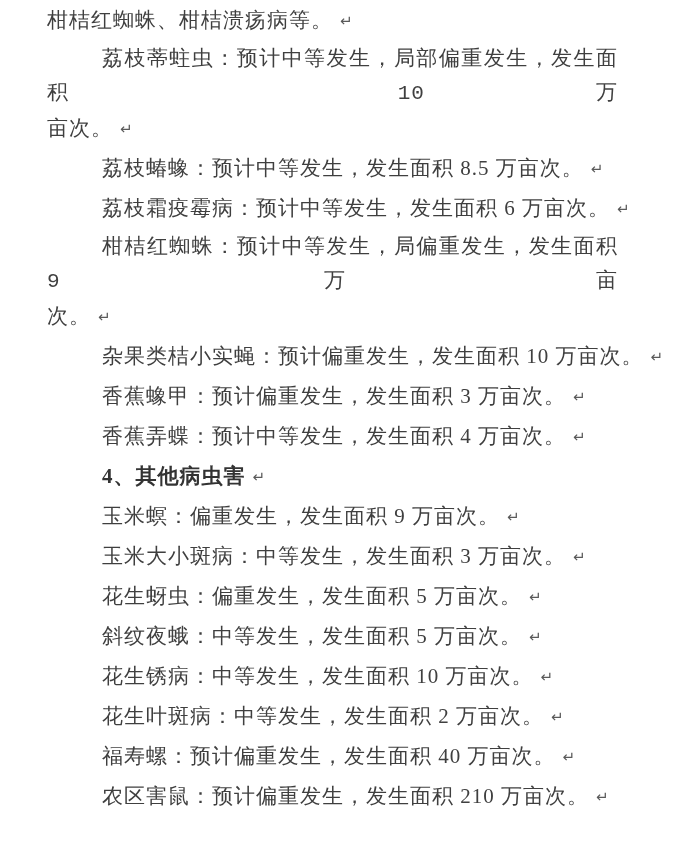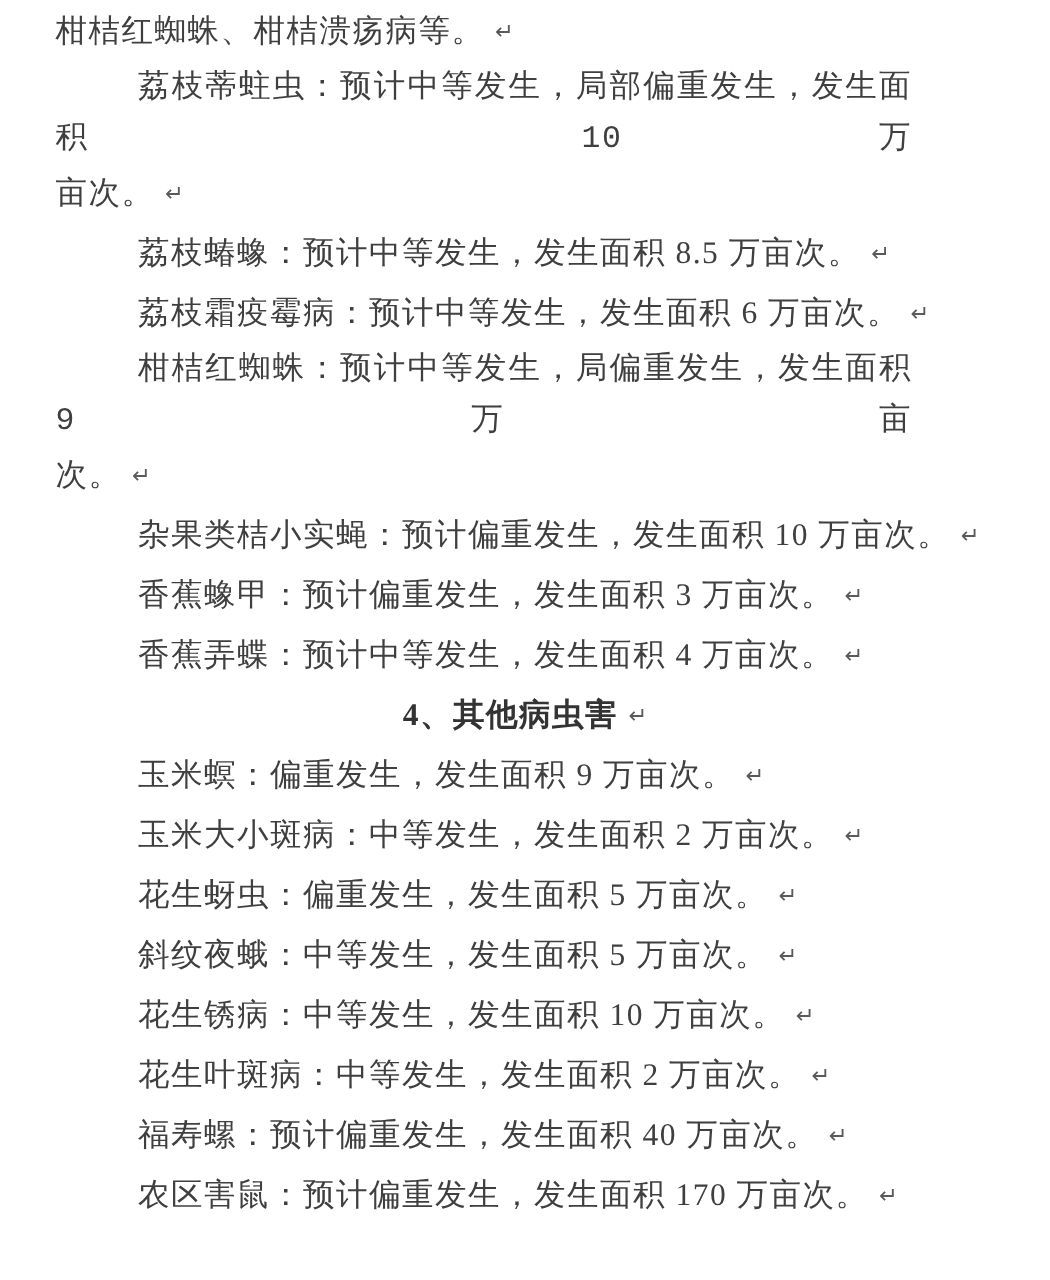--- a/index.html
+++ b/index.html
@@ -11,20 +11,21 @@
     width: 700px;
     height: 853px;
     overflow: hidden;
     font-family: "Liberation Serif", "DejaVu Serif", serif;
     color: #3f3f3f;
   }
   .doc {
     padding: 3px 38px 0 37px;
     box-sizing: border-box;
     width: 646px;
+    margin-left: 10px;
   }
   .line {
     font-size: 21px;
     line-height: 34px;
     letter-spacing: 1px;
     margin-bottom: 5px;
     white-space: nowrap;
   }
   .indent {
     text-indent: 55px;
@@ -33,21 +34,20 @@
   .jline {
     text-align: justify;
     text-align-last: justify;
     margin-bottom: 0;
     white-space: normal;
     font-family: Liberation Mono, monospace;
   }
   .bold {
     font-weight: bold;
     color: #333333;
-    text-align: center;
   }
   .pmark {
     font-family: "DejaVu Sans", sans-serif;
     font-size: 15px;
     color: #5a5a5a;
     margin-left: 7px;
     letter-spacing: 0;
     vertical-align: 1px;
     font-weight: normal;
   }
@@ -73,27 +73,27 @@
 
   <div class="line indent"><span>香蕉蟓甲：预计偏重发生，发生面积 3 万亩次。</span><span class="pmark">↵</span></div>
 
   <div class="line indent"><span>香蕉弄蝶：预计中等发生，发生面积 4 万亩次。</span><span class="pmark">↵</span></div>
 
 
   <div class="line indent bold"><span>4、其他病虫害</span><span class="pmark">↵</span></div>
 
   <div class="line indent"><span>玉米螟：偏重发生，发生面积 9 万亩次。</span><span class="pmark">↵</span></div>
 
-  <div class="line indent"><span>玉米大小斑病：中等发生，发生面积 2 万亩次。</span><span class="pmark">↵</span></div>
+  <div class="line indent"><span>玉米大小斑病：中等发生，发生面积 3 万亩次。</span><span class="pmark">↵</span></div>
 
   <div class="line indent"><span>花生蚜虫：偏重发生，发生面积 5 万亩次。</span><span class="pmark">↵</span></div>
 
   <div class="line indent"><span>斜纹夜蛾：中等发生，发生面积 5 万亩次。</span><span class="pmark">↵</span></div>
 
   <div class="line indent"><span>花生锈病：中等发生，发生面积 10 万亩次。</span><span class="pmark">↵</span></div>
 
   <div class="line indent"><span>花生叶斑病：中等发生，发生面积 2 万亩次。</span><span class="pmark">↵</span></div>
 
   <div class="line indent"><span>福寿螺：预计偏重发生，发生面积 40 万亩次。</span><span class="pmark">↵</span></div>
 
-  <div class="line indent"><span>农区害鼠：预计偏重发生，发生面积 170 万亩次。</span><span class="pmark">↵</span></div>
+  <div class="line indent"><span>农区害鼠：预计偏重发生，发生面积 210 万亩次。</span><span class="pmark">↵</span></div>
 
 </div>
 
 </body></html>

